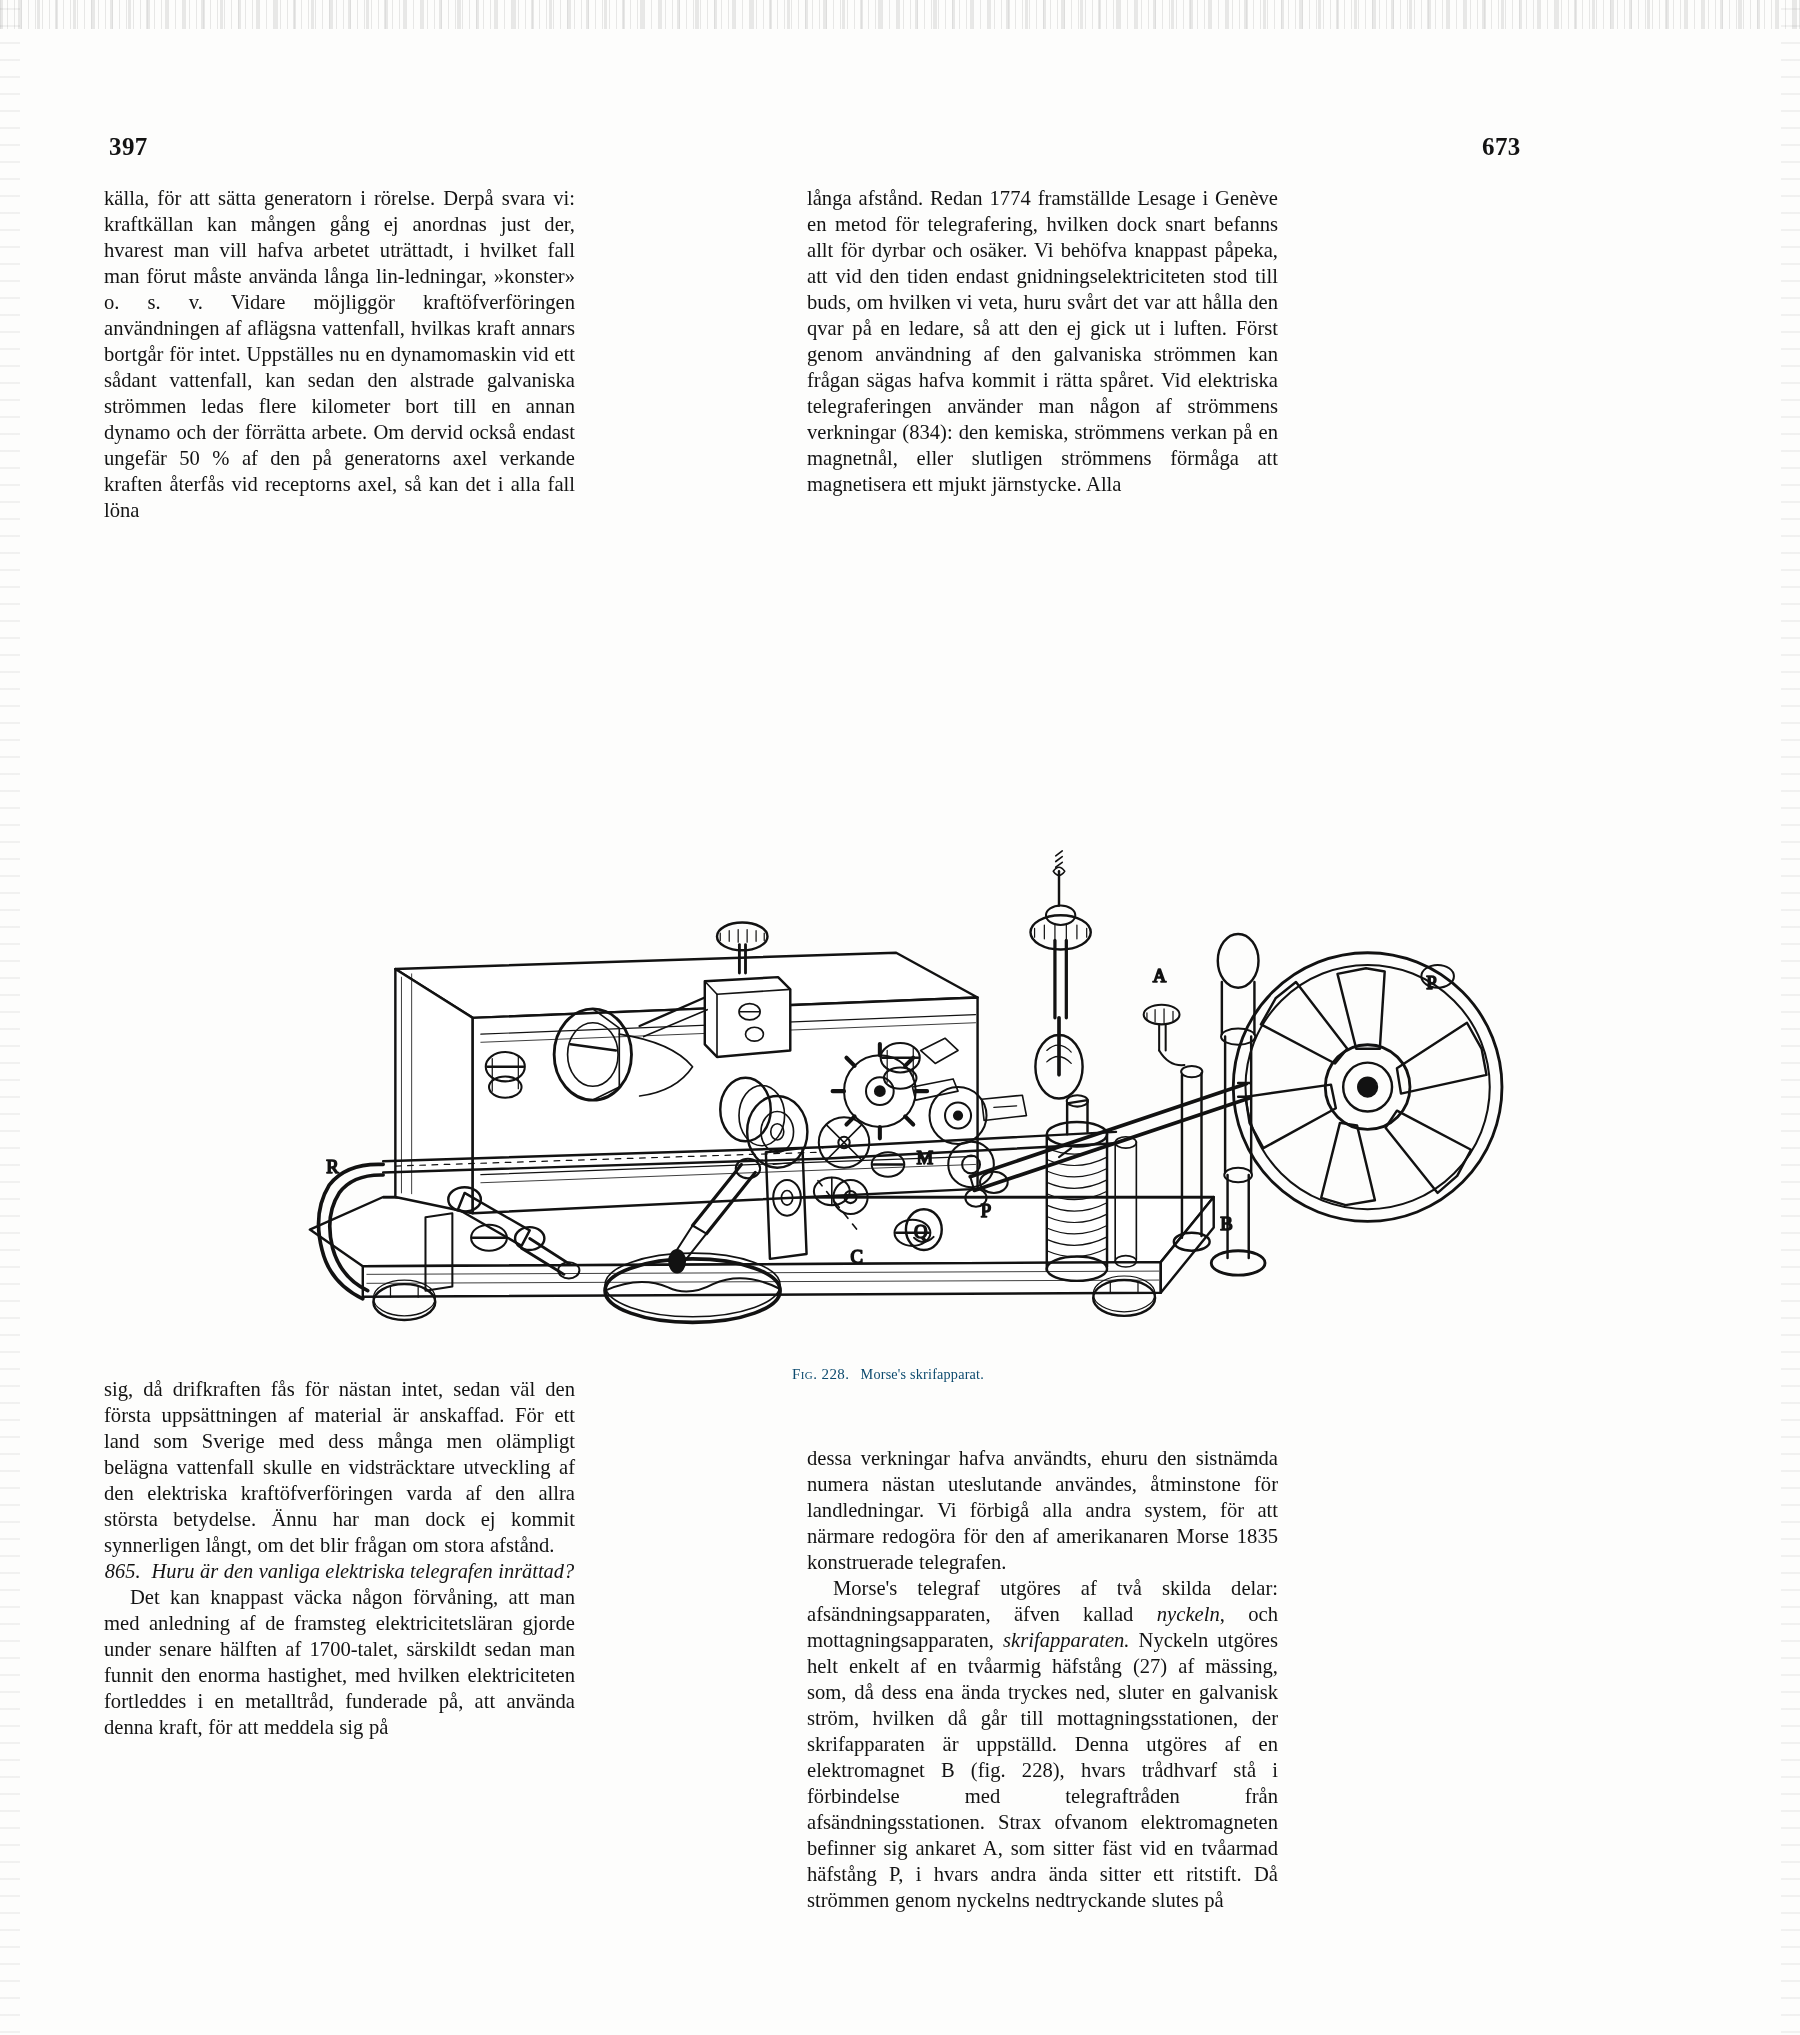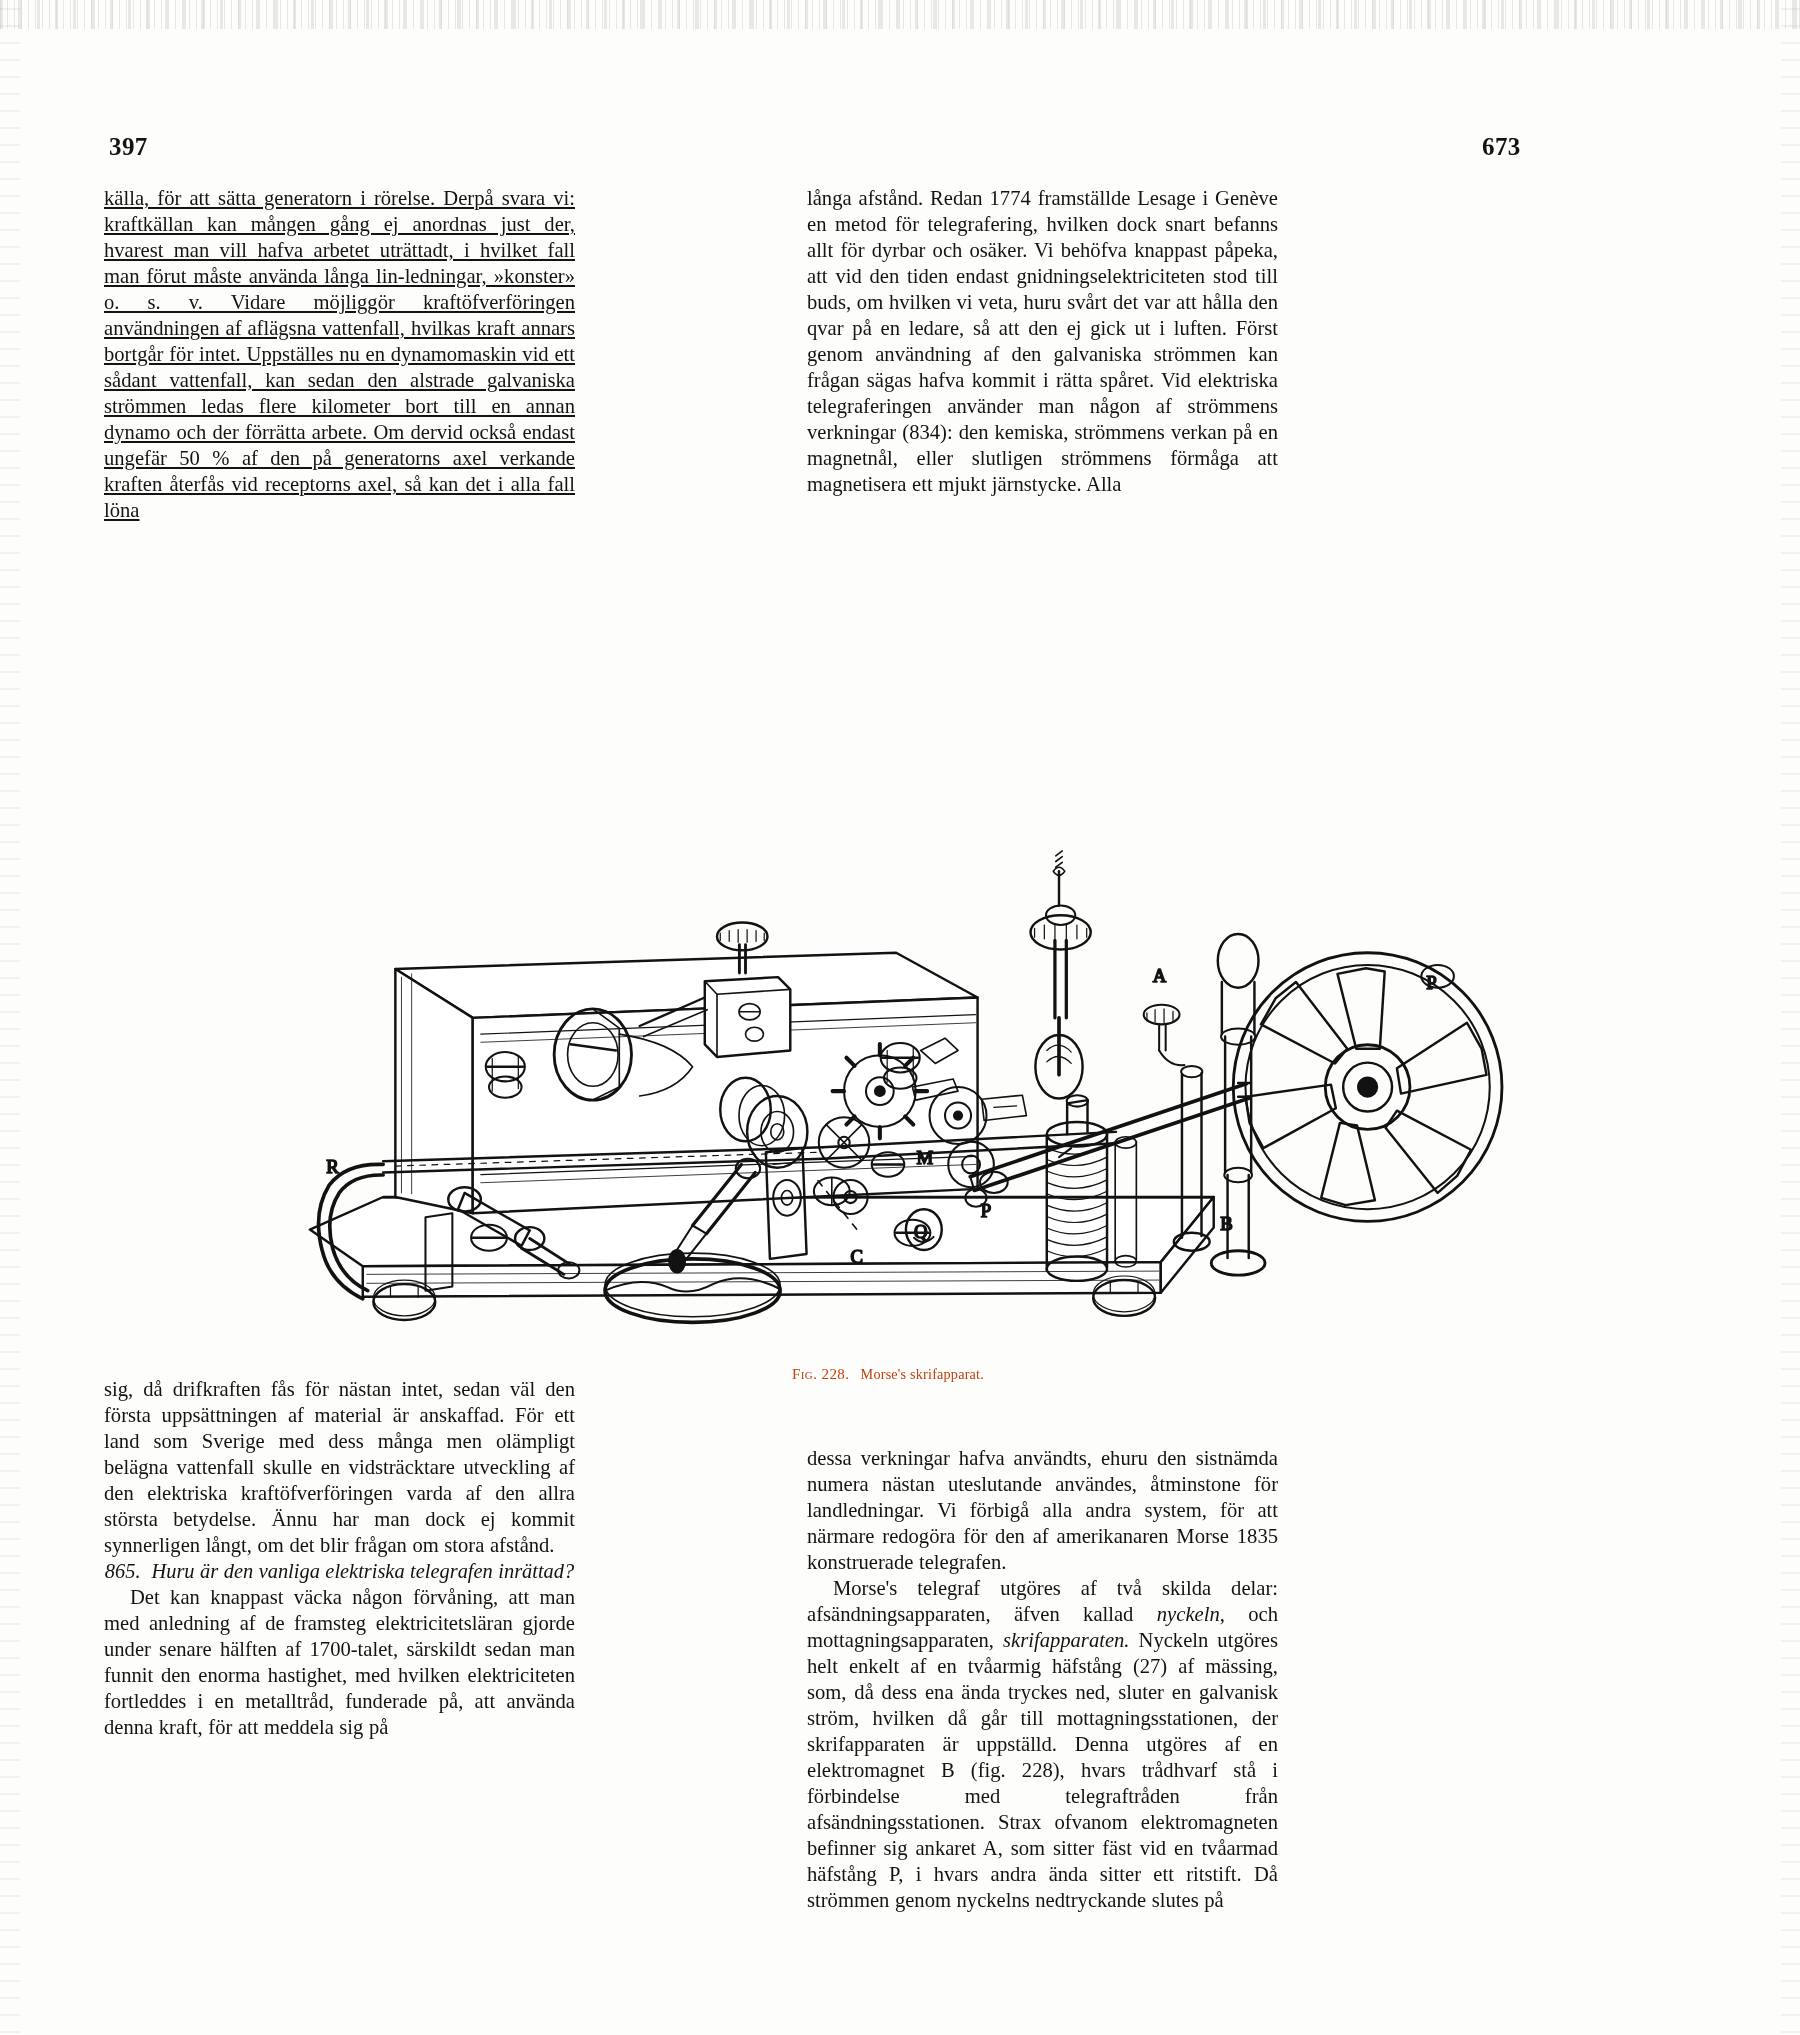--- a/index.html
+++ b/index.html
@@ -68,21 +68,21 @@
     text-align: justify;
     text-justify: inter-word;
     -webkit-hyphens: none;
     hyphens: none;
     word-spacing: 0.02em;
     color: #131313;
   }
   .col p { margin: 0; text-indent: 0; }
   .col p.indent { text-indent: 26px; }
 
-  #col-left-top   { left: 104px;  top: 185px; text-decoration: underline; }
+  #col-left-top   { left: 104px;  top: 185px; }
   #col-right-top  { left: 807px; top: 185px; }
   #col-left-bot   { left: 104px;  top: 1376px; }
   #col-right-bot  { left: 807px; top: 1445px; }
 
   .heading {
     font-style: italic;
     font-size: 20.4px;
     line-height: 26px;
     text-align: center;
     margin: 30px 0 24.4px 0;
@@ -101,21 +101,21 @@
   }
   #figure svg { display: block; }
   .fig-caption {
     position: absolute;
     left: 0;
     top: 560px;
     width: 1254px;
     text-align: center;
     font-size: 14.2px;
     letter-spacing: 0.2px;
-    color: #c2410c;
+    color: #0c4a6e;
   }
   .fig-caption .smallcaps {
     font-variant: small-caps;
     font-size: 15px;
     letter-spacing: 0.4px;
   }
   .fig-label {
     font-family: "Liberation Serif", "DejaVu Serif", serif;
     font-size: 46px;
     fill: #111111;

